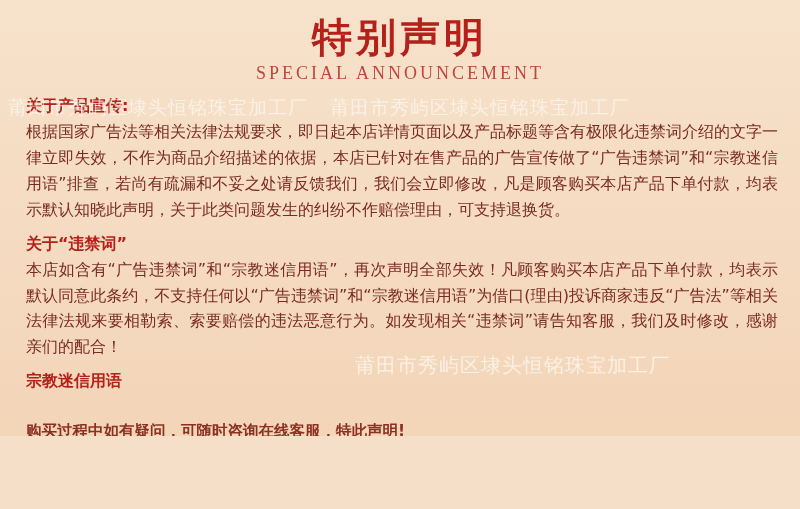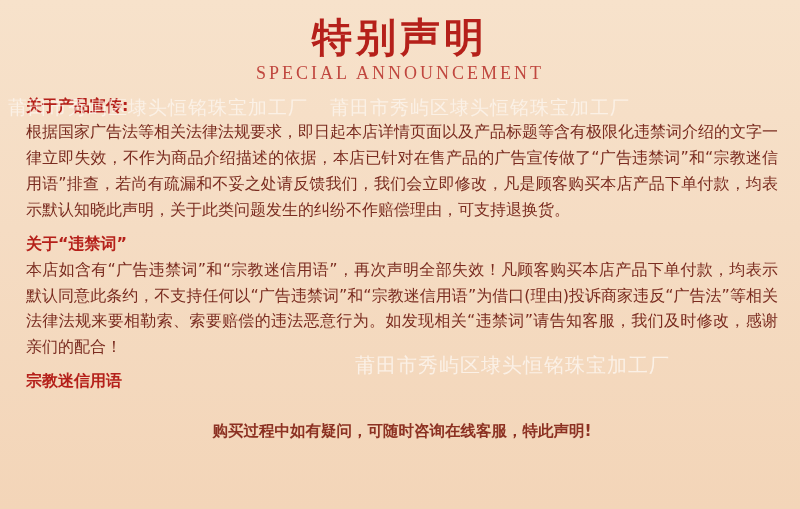--- a/index.html
+++ b/index.html
@@ -9,21 +9,21 @@
   body {
     width: 800px;
     height: 509px;
     overflow: hidden;
     font-family: "Liberation Sans", sans-serif;
     background: #f6dfc8;
   }
   .page {
     position: relative;
     width: 800px;
-    height: 509px;
+    height: 436px;
     box-sizing: border-box;
     background: linear-gradient(180deg, #f7e2cb 0%, #f5dcc3 45%, #f3d5b8 100%);
     overflow: hidden;
   }
   .header {
     text-align: center;
     padding-top: 14px;
   }
   .title-cn {
     font-family: "DejaVu Sans", "Liberation Sans", sans-serif;
@@ -56,21 +56,20 @@
   }
   .sec-body {
     font-family: "DejaVu Sans", "Liberation Sans", sans-serif;
     font-size: 16px;
     color: #7a2c20;
     line-height: 1.62;
     text-align: justify;
     text-justify: inter-ideograph;
   }
   .footer {
-    text-align: center;
     font-family: "DejaVu Sans", "Liberation Sans", sans-serif;
     font-size: 15.5px;
     font-weight: bold;
     color: #8c3122;
     margin-top: 28px;
   }
   .wm {
     position: absolute;
     font-family: Liberation Sans, sans-serif;
     color: rgba(255,255,255,0.55);

